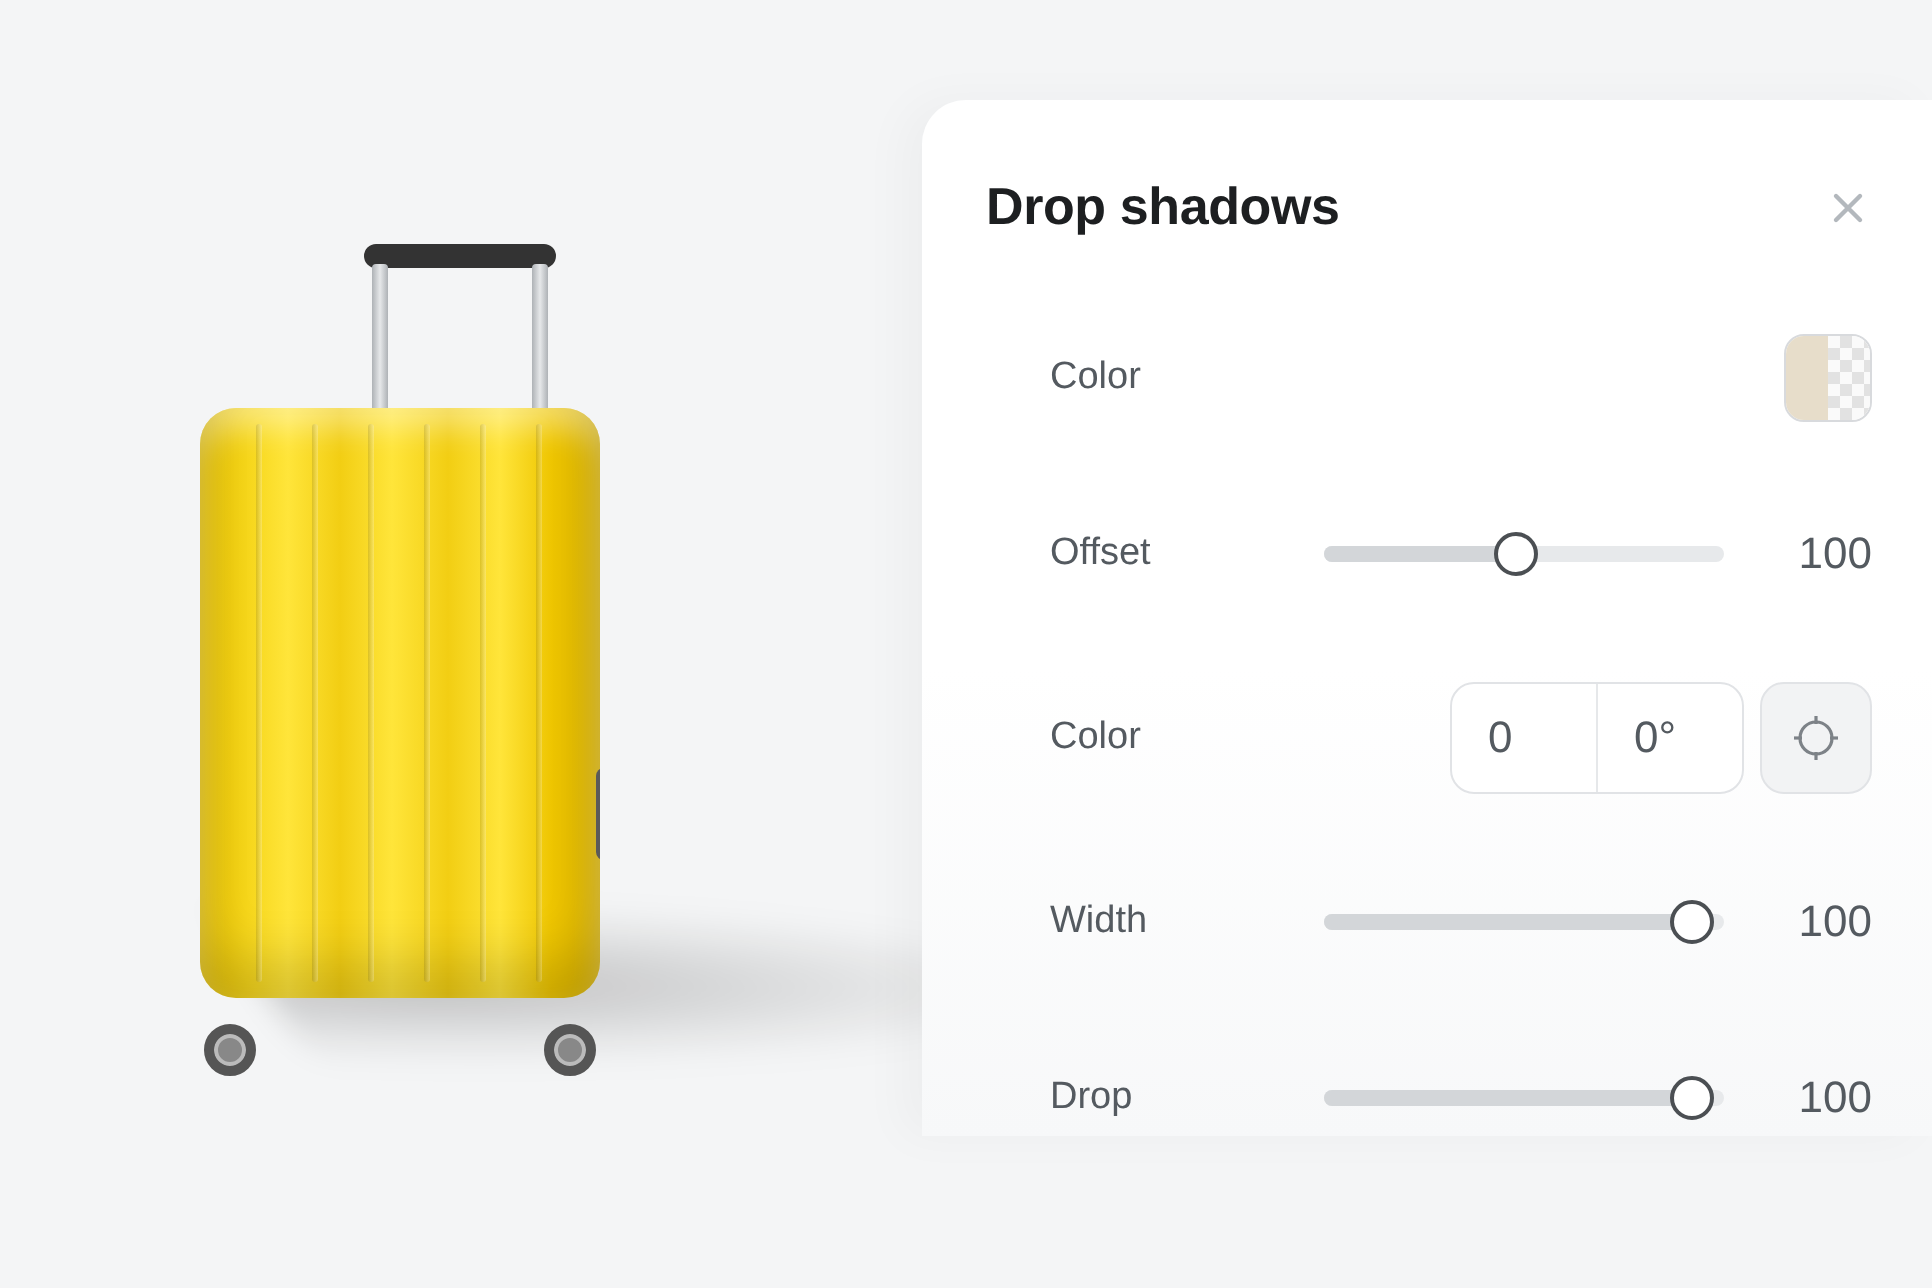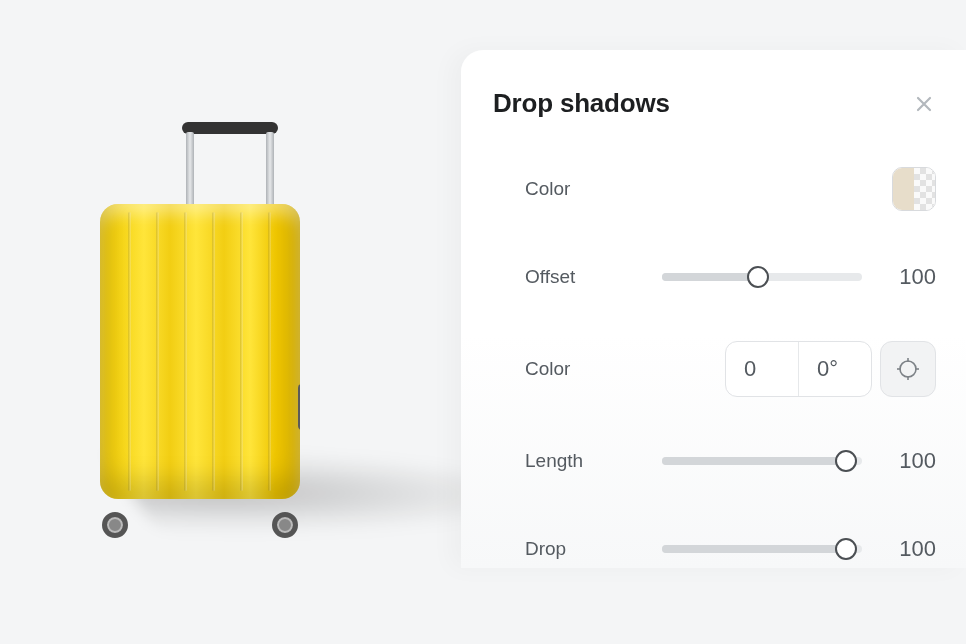--- a/index.html
+++ b/index.html
@@ -327,21 +327,21 @@
           <line x1="12" y1="1" x2="12" y2="5" stroke="currentColor" stroke-width="1.6"></line>
           <line x1="12" y1="19" x2="12" y2="23" stroke="currentColor" stroke-width="1.6"></line>
           <line x1="1" y1="12" x2="5" y2="12" stroke="currentColor" stroke-width="1.6"></line>
           <line x1="19" y1="12" x2="23" y2="12" stroke="currentColor" stroke-width="1.6"></line>
         </svg>
       </div>
     </div>
   </div>
 
   <div class="row">
-    <div class="label">Length</div>
+    <div class="label">Width</div>
     <div class="slider-wrap">
       <div class="slider">
         <div class="track"></div>
         <div class="fill" style="width: 92%;"></div>
         <div class="thumb" style="left: 92%;"></div>
       </div>
       <div class="value">100</div>
     </div>
   </div>
 

